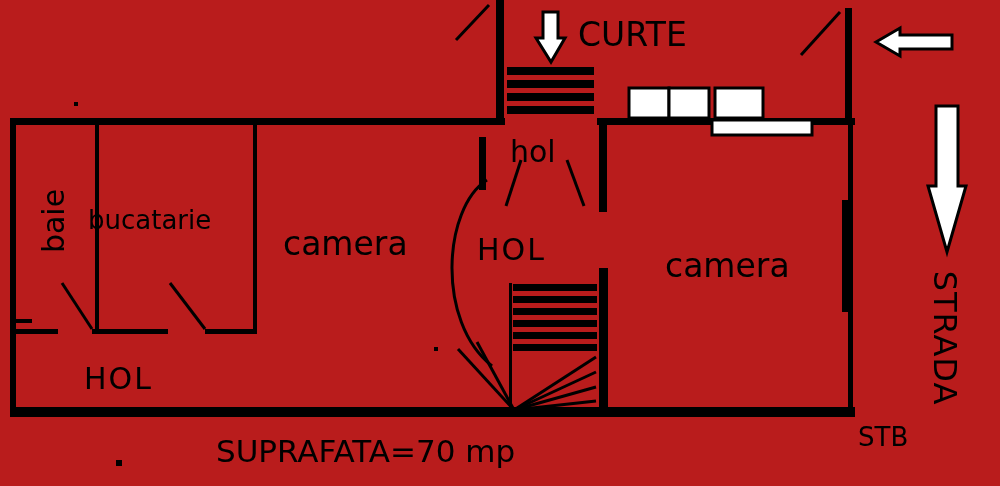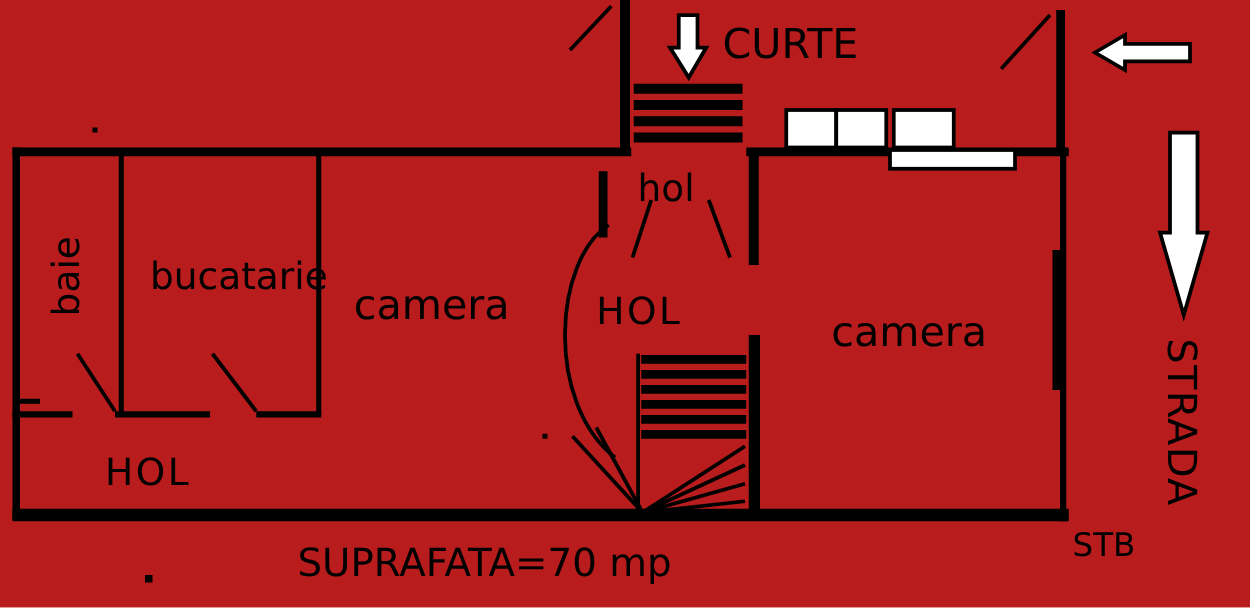--- a/index.html
+++ b/index.html
@@ -17,33 +17,33 @@
     white-space:nowrap;
     line-height:1;
     user-select:none;
   }
   .lbl-curte{left:578px;top:18px;font-size:33px;}
   .lbl-hol-small{left:510px;top:137px;font-size:30px;}
   .lbl-hol-center{left:477px;top:235px;font-size:30px;letter-spacing:2px;}
   .lbl-hol-bottom{left:84px;top:364px;font-size:30px;letter-spacing:2px;}
   .lbl-camera-left{left:283px;top:227px;font-size:33px;}
   .lbl-camera-right{left:665px;top:249px;font-size:33px;}
-  .lbl-bucatarie{left:120px;top:207px;font-size:30px;}
+  .lbl-bucatarie{left:88px;top:207px;font-size:26px;}
   .lbl-baie{
     left:22px;top:203px;width:70px;height:36px;
     font-size:30px;text-align:center;
     transform:rotate(-90deg);
   }
   .lbl-strada{
     left:872px;top:319px;width:140px;height:38px;
     font-size:32px;letter-spacing:1px;text-align:center;
     transform:rotate(90deg);
   }
   .lbl-stb{left:858px;top:424px;font-size:26px;}
-  .lbl-suprafata{left:238px;top:436px;font-size:31px;}
+  .lbl-suprafata{left:216px;top:436px;font-size:31px;}
 </style>
 </head>
 <body>
 
 <div id="stage">
 
   <svg id="plan-svg" width="1000" height="486" viewBox="0 0 1000 486">
 
     <g fill="#000">
       <rect x="10" y="118" width="495" height="7"></rect>

